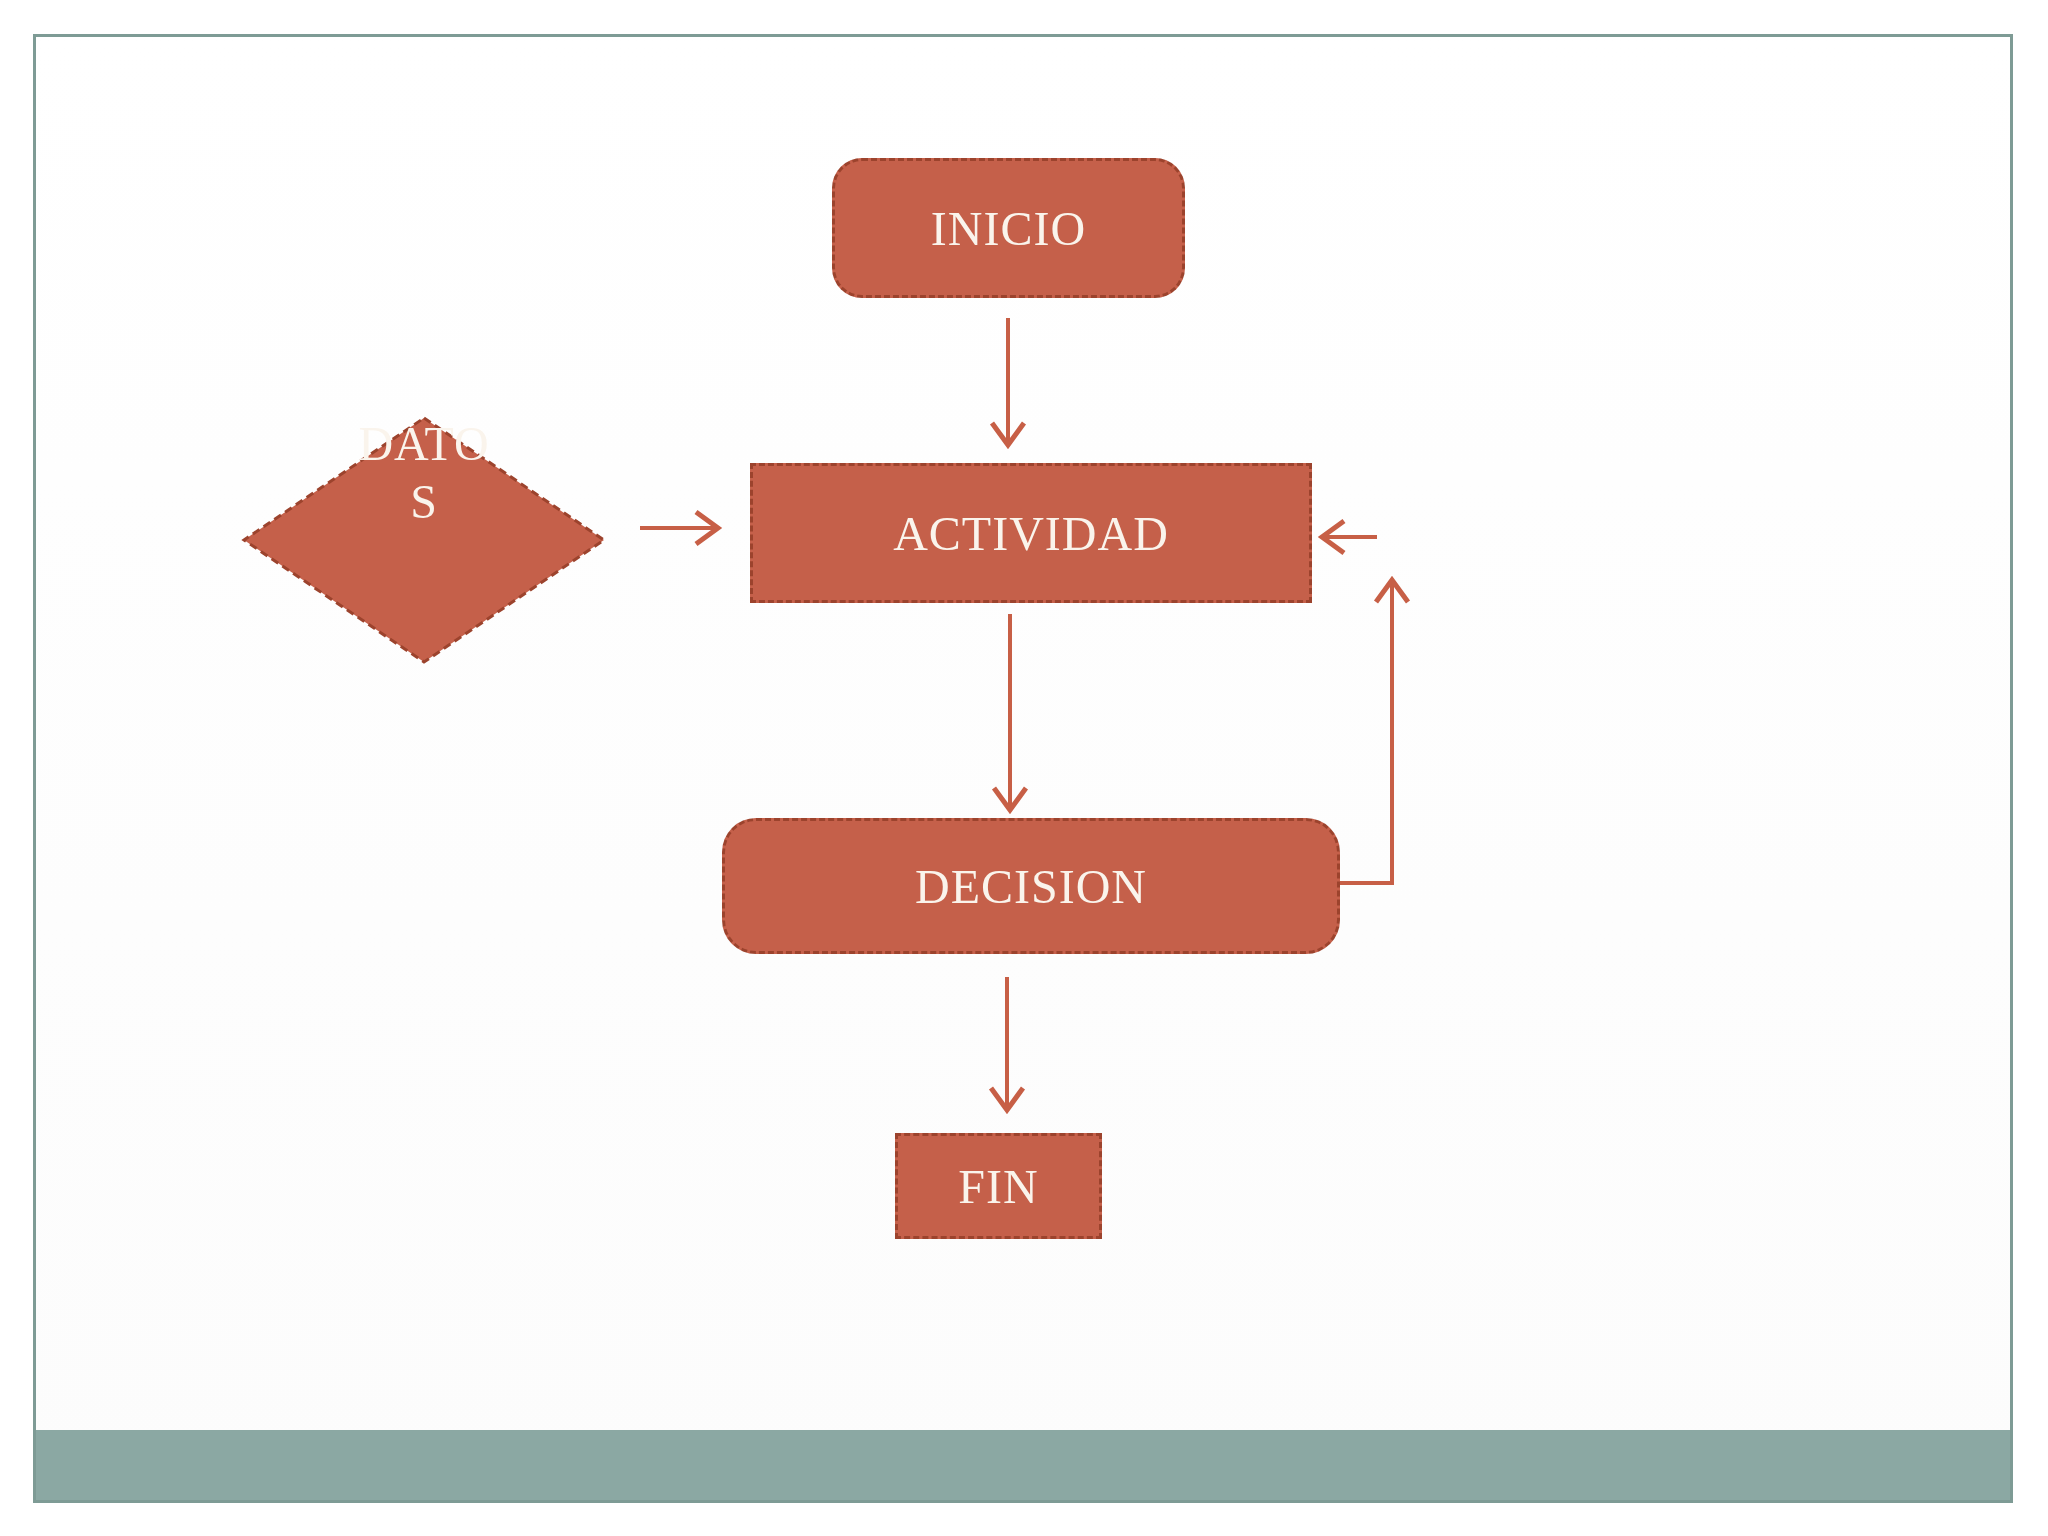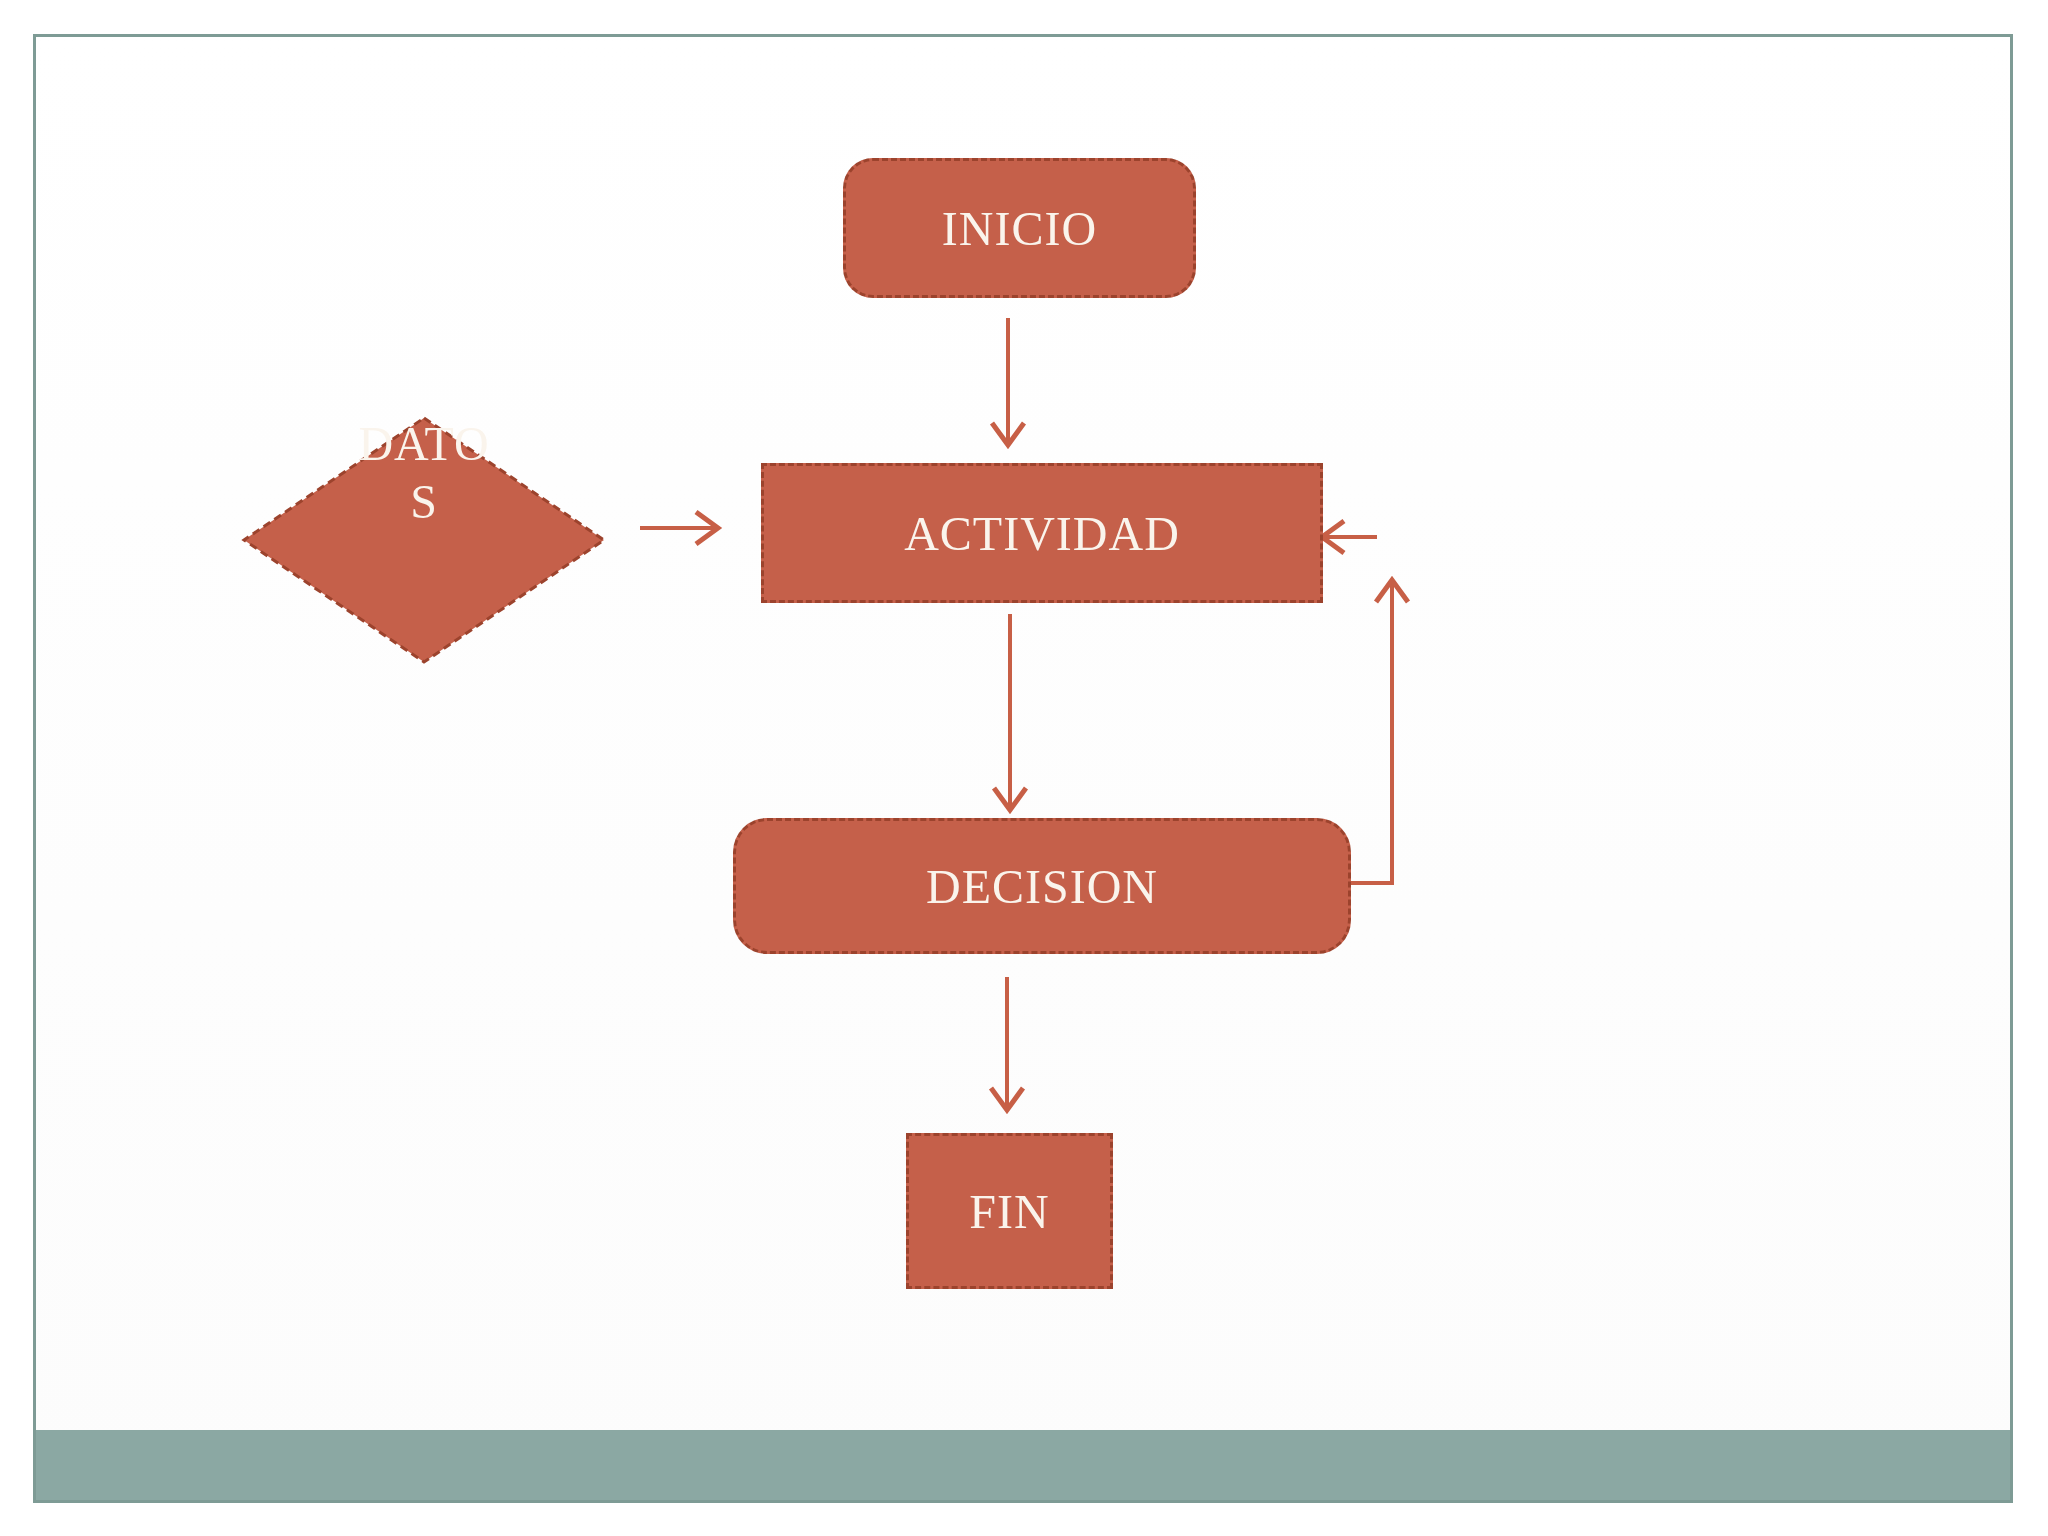--- a/index.html
+++ b/index.html
@@ -60,27 +60,26 @@
     box-sizing: border-box;
     background: var(--shape-fill-color, #c5604a);
     border: 3px dashed var(--shape-border-color, #9c432d);
     display: flex;
     align-items: center;
     justify-content: center;
     color: var(--label-color, #faf4ec);
     font-size: 48px;
     letter-spacing: 1px;
     text-align: center;
-    margin-left: 11px;
   }
   .node.rounded { border-radius: 30px; }
   #node-inicio    { left: 832px; top: 158px;  width: 353px; height: 140px; }
   #node-actividad { left: 750px; top: 463px;  width: 562px; height: 140px; }
   #node-decision  { left: 722px; top: 818px;  width: 618px; height: 136px; border-radius: 34px; }
-  #node-fin       { left: 895px; top: 1133px; width: 207px; height: 156px; }
+  #node-fin       { left: 895px; top: 1133px; width: 207px; height: 106px; }
   
   .diamond-wrap {
     position: absolute;
     left: 241px; top: 415px;
     width: 366px; height: 250px;
   }
   .diamond-wrap svg { display: block; width: 100%; height: 100%; }
   .diamond-shape {
     fill: var(--shape-fill-color, #c5604a);
     stroke: var(--shape-border-color, #9c432d);

